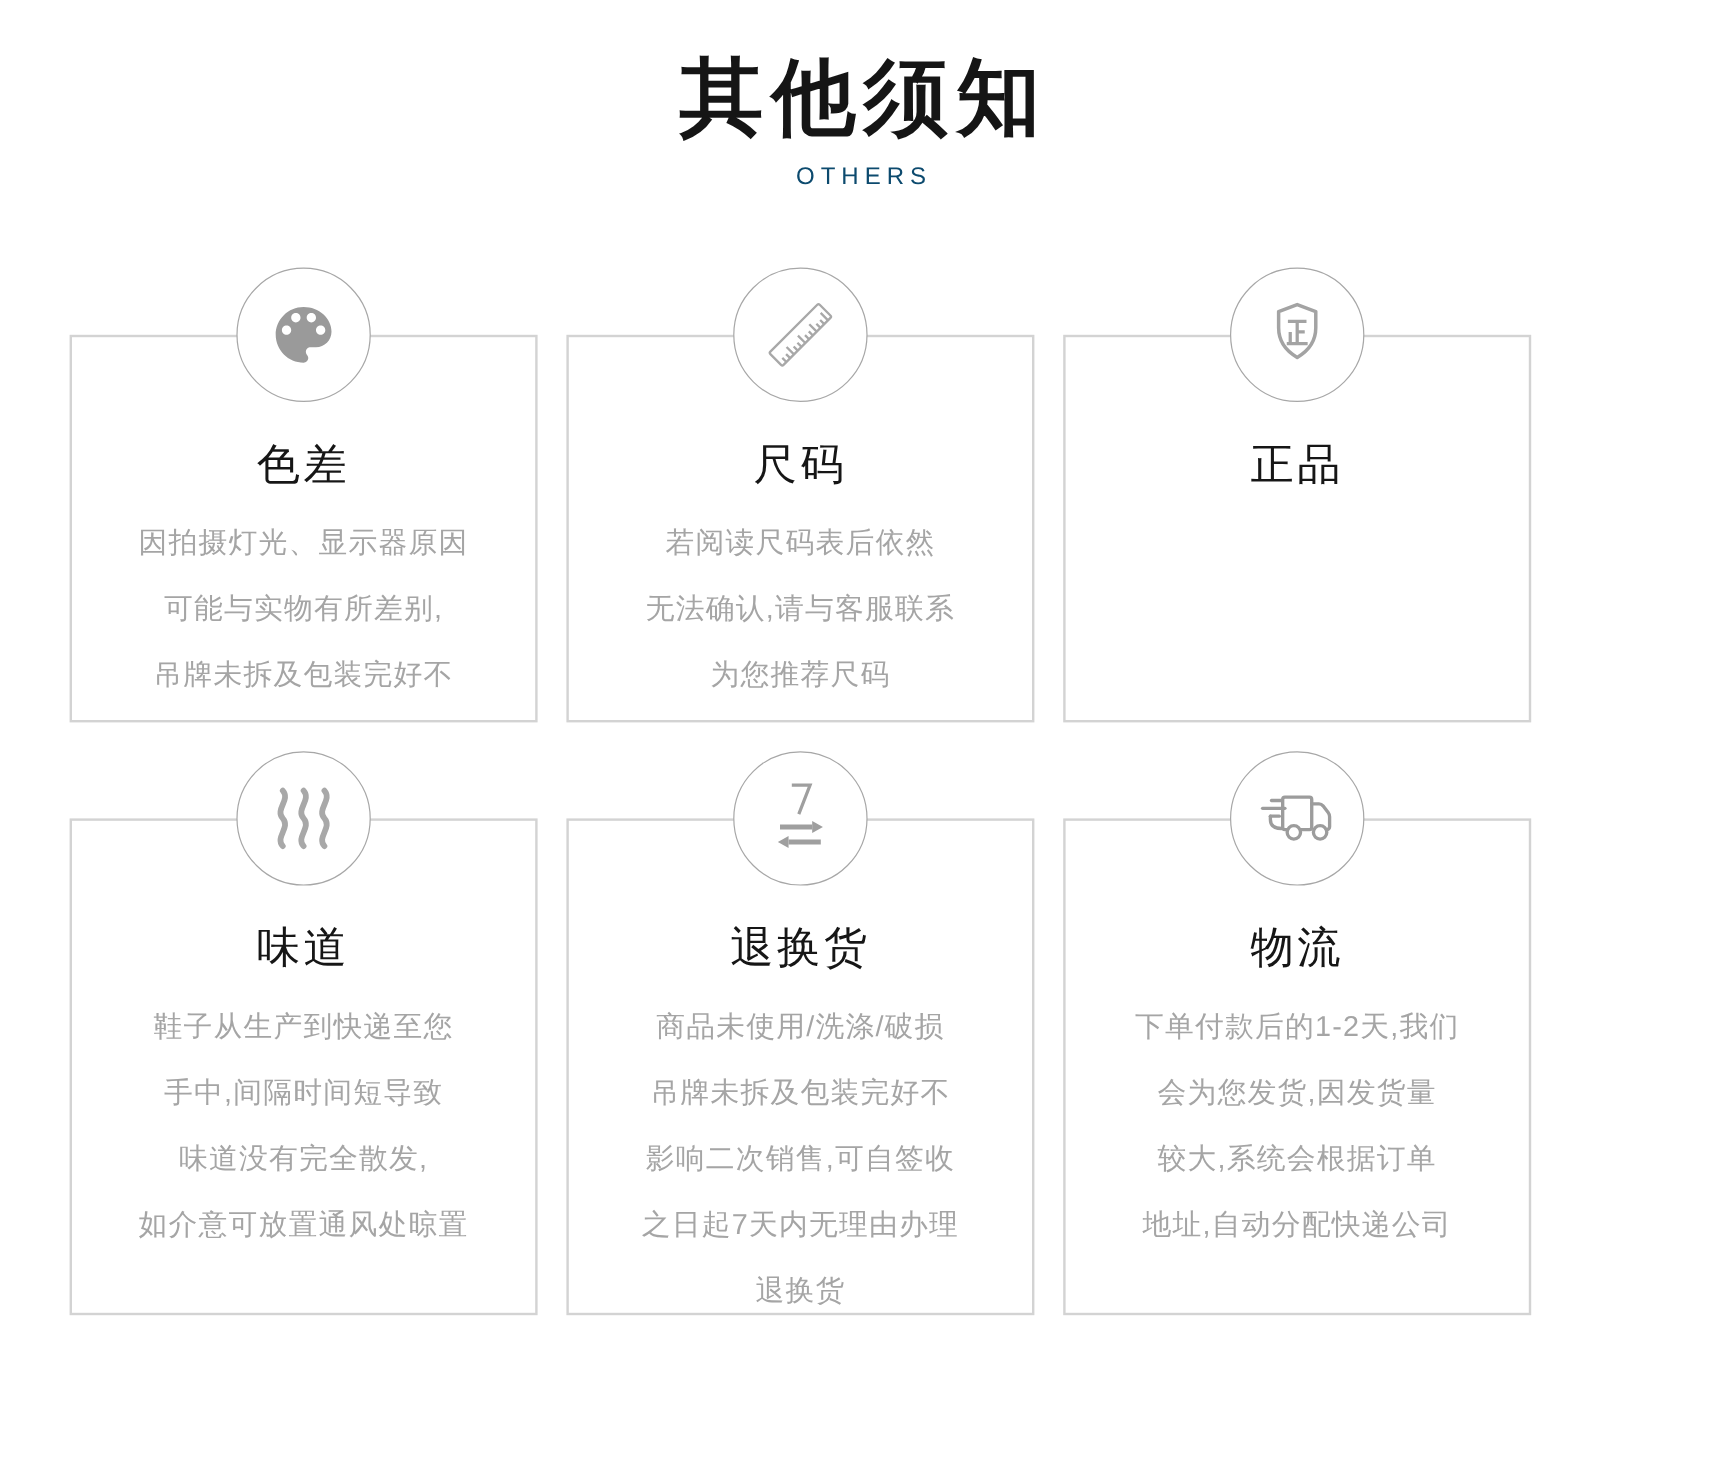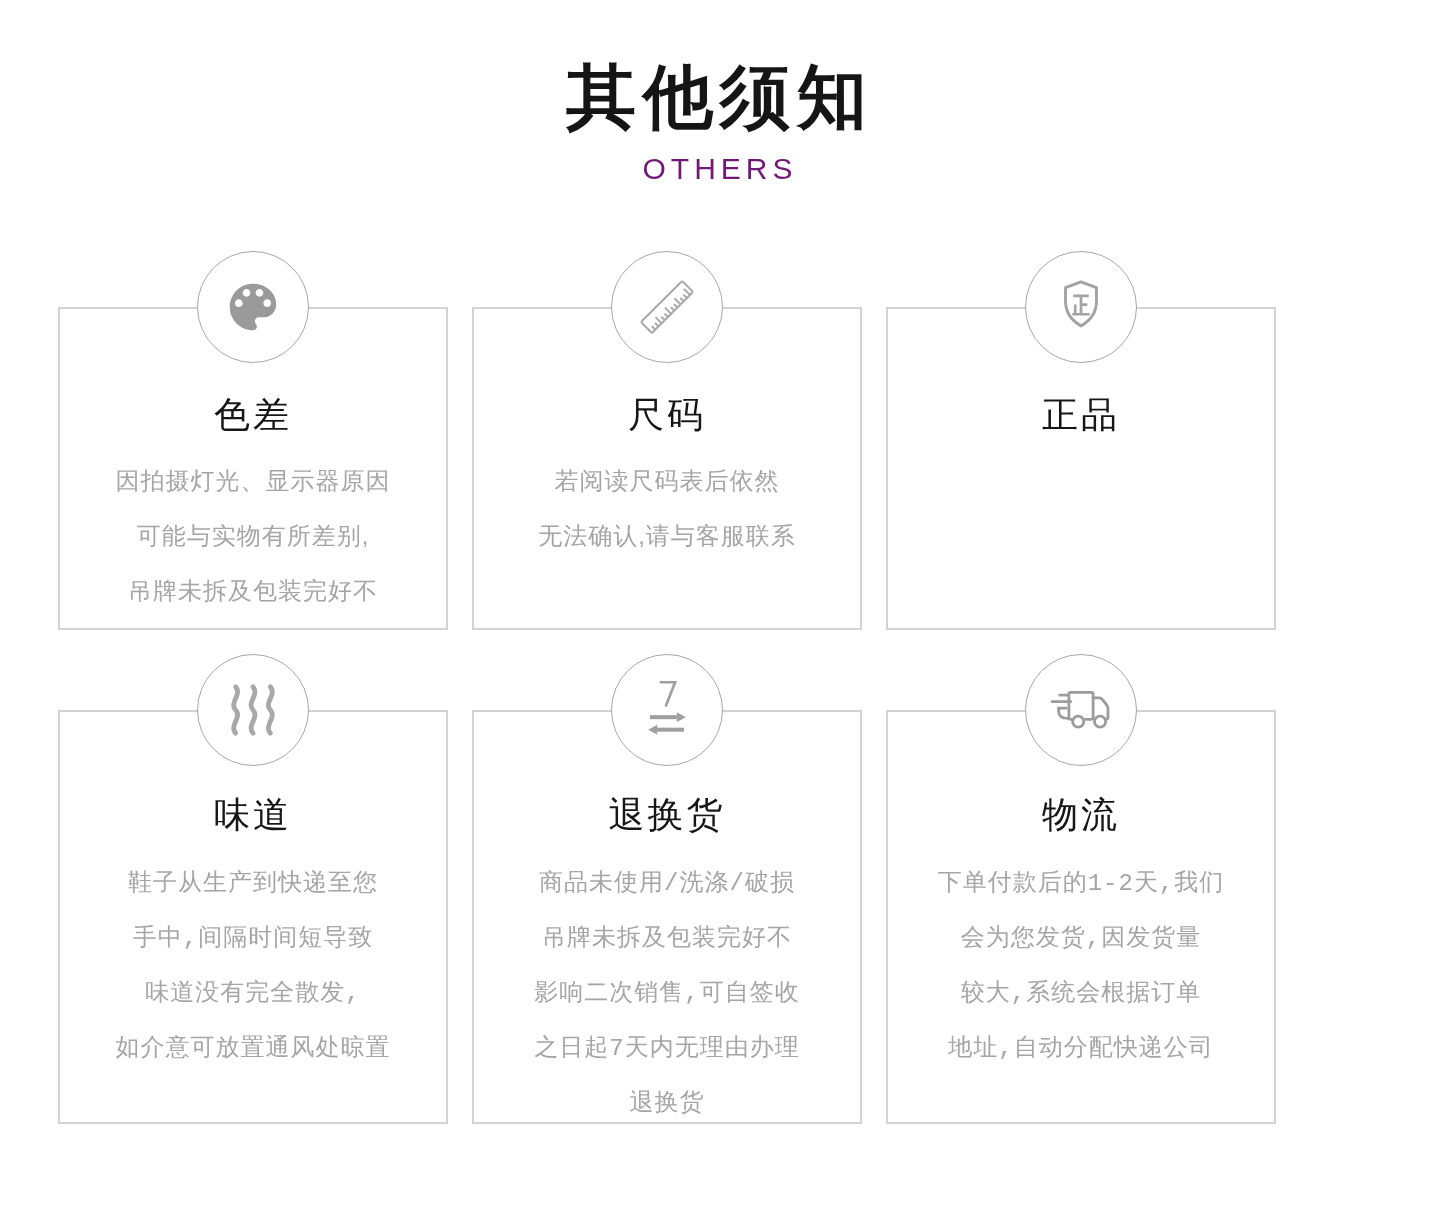--- a/index.html
+++ b/index.html
@@ -1,46 +1,46 @@
 <!DOCTYPE html>
 <html><head>
 <meta charset="utf-8">
 <style>
   * { margin: 0; padding: 0; box-sizing: border-box; }
   html, body { background: #ffffff; }
   body {
     width: 1440px; height: 1230px; margin: 0 auto; overflow: hidden;
     font-family: "Liberation Sans", "DejaVu Sans", sans-serif;
   }
-  .header { text-align: center; padding-top: 62px; }
+  .header { text-align: center; padding-top: 46px; }
   .main-title {
     font-size: 70px; font-weight: 700; color: #151515;
     letter-spacing: 7px; line-height: 1;
   }
   .sub-title {
-    margin-top: 20px; font-size: 30px; font-weight: 400;
-    color: #701a75; letter-spacing: 5px; line-height: 1.15;
+    margin-top: 20px; font-size: 20px; font-weight: 400;
+    color: #0c4a6e; letter-spacing: 5px; line-height: 1.15;
   }
   .grid {
     width: 1324px; margin: 64px auto 0;
     display: grid; grid-template-columns: repeat(3, 390px);
     column-gap: 77px; row-gap: 49px; gap: 24px;
   }
   .card { position: relative; padding-top: 56px; }
   .icon-circle {
     position: absolute; top: 0; left: 50%; transform: translateX(-50%);
     width: 112px; height: 112px; border-radius: 50%;
     background: #ffffff; border: 1px solid #a7a7a7; z-index: 2;
     display: flex; align-items: center; justify-content: center;
   }
   .card-box {
     border: 2px solid #d3d3d3; background: #ffffff;
     height: 323px; text-align: center; position: relative; z-index: 1;
   }
-  .row2 .card-box { height: 414px; font-family: Liberation Mono, monospace; }
+  .row2 .card-box { height: 414px; }
   .card-title {
     margin-top: 88px; font-size: 36px; font-weight: 400;
     color: #161616; letter-spacing: 3px; line-height: 1;
   }
   .card-text {
     margin-top: 20px; font-size: 24px; line-height: 55px;
     color: #a5a5a5; letter-spacing: 1px; font-weight: 400;
   }
   svg { display: block; }
 </style>
@@ -77,20 +77,21 @@
           <rect x="3" y="25" width="60" height="16" rx="1.5"></rect>
           <path d="M8 41v-5 M12.6 41v-5 M17.2 41v-9 M21.8 41v-5 M26.4 41v-5 M31 41v-9 M35.6 41v-5 M40.2 41v-5 M44.8 41v-9 M49.4 41v-5 M54 41v-5 M58.6 41v-9"></path>
         </g>
       </svg>
     </div>
     <div class="card-box">
       <div class="card-title">尺码</div>
       <div class="card-text">
         <div>若阅读尺码表后依然</div>
         <div>无法确认,请与客服联系</div>
+        <div>为您推荐尺码</div>
       </div>
     </div>
   </div>
 
   <div class="card">
     <div class="icon-circle">
       <svg width="60" height="60" viewBox="0 0 62 62">
         <path d="M31 5 L47 11 V25 C47 37 40.5 45 31 50.5 C21.5 45 15 37 15 25 V11 Z" fill="none" stroke="#a3a3a3" stroke-width="3" stroke-linejoin="round"></path>
         <path d="M23 19.5 H39 M31 19.5 V38.5 M31 28.5 H37.5 M25 28.5 V38.5 M22 38.5 H40" fill="none" stroke="#a3a3a3" stroke-width="2.8"></path>
       </svg>

